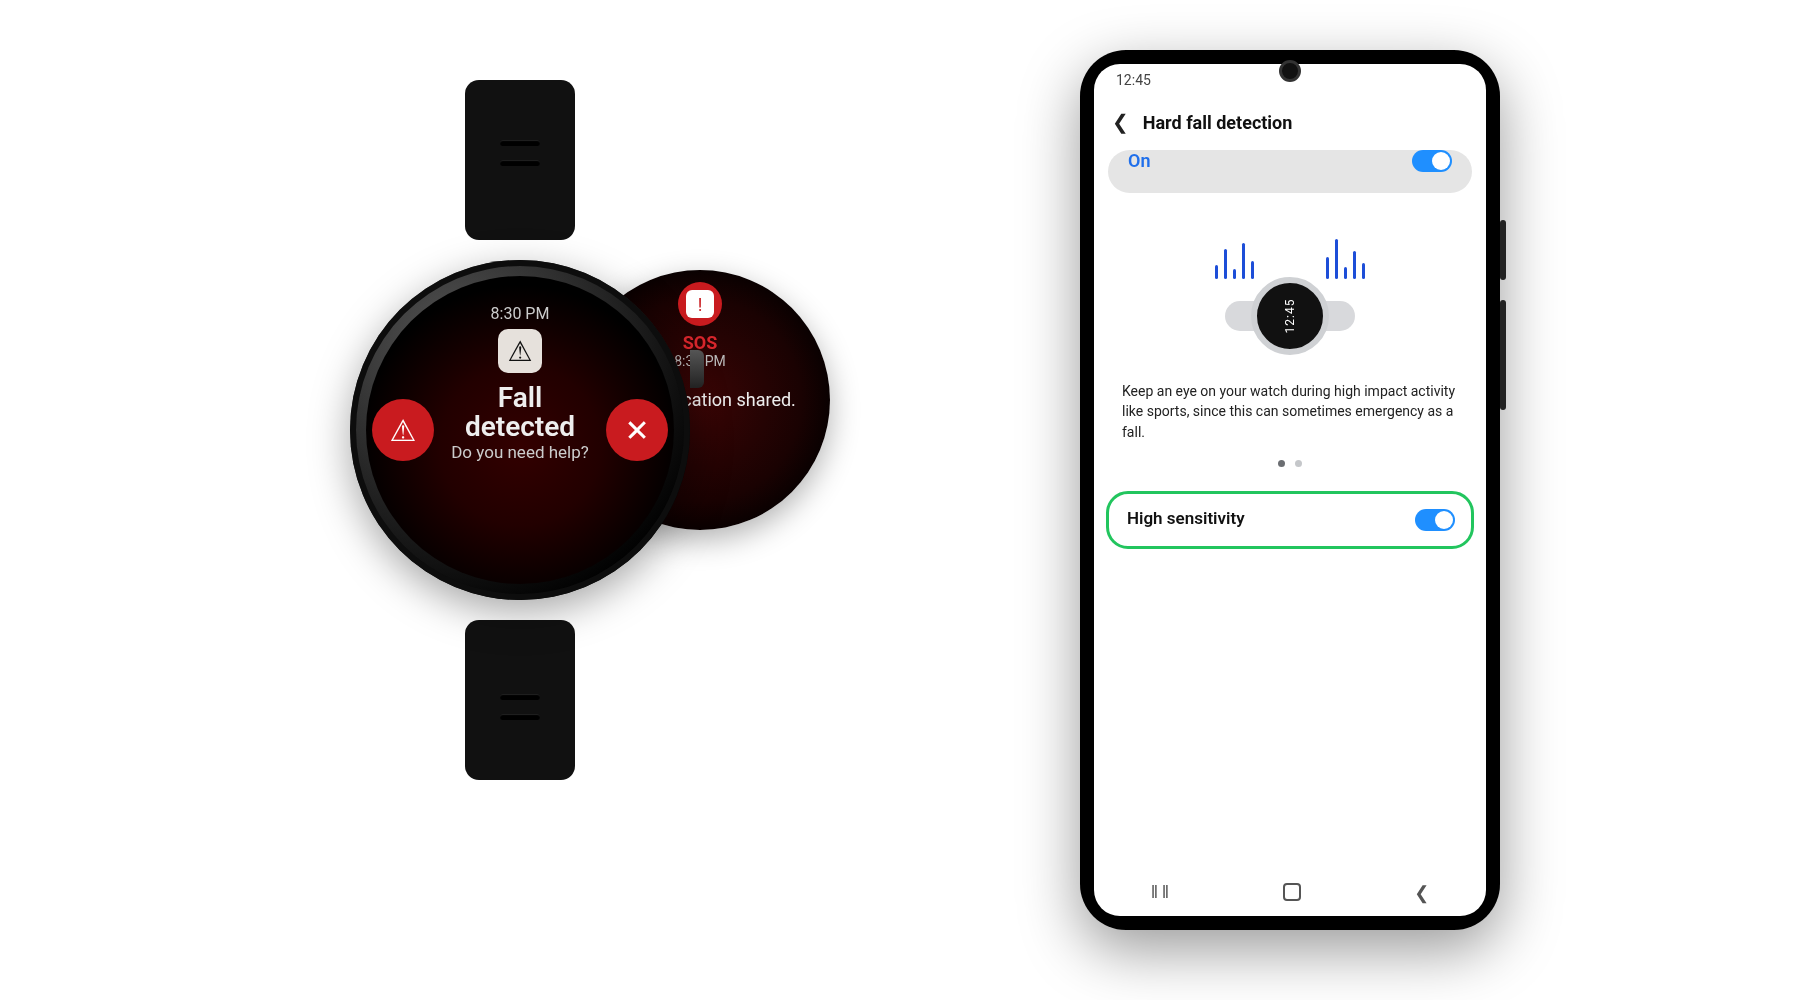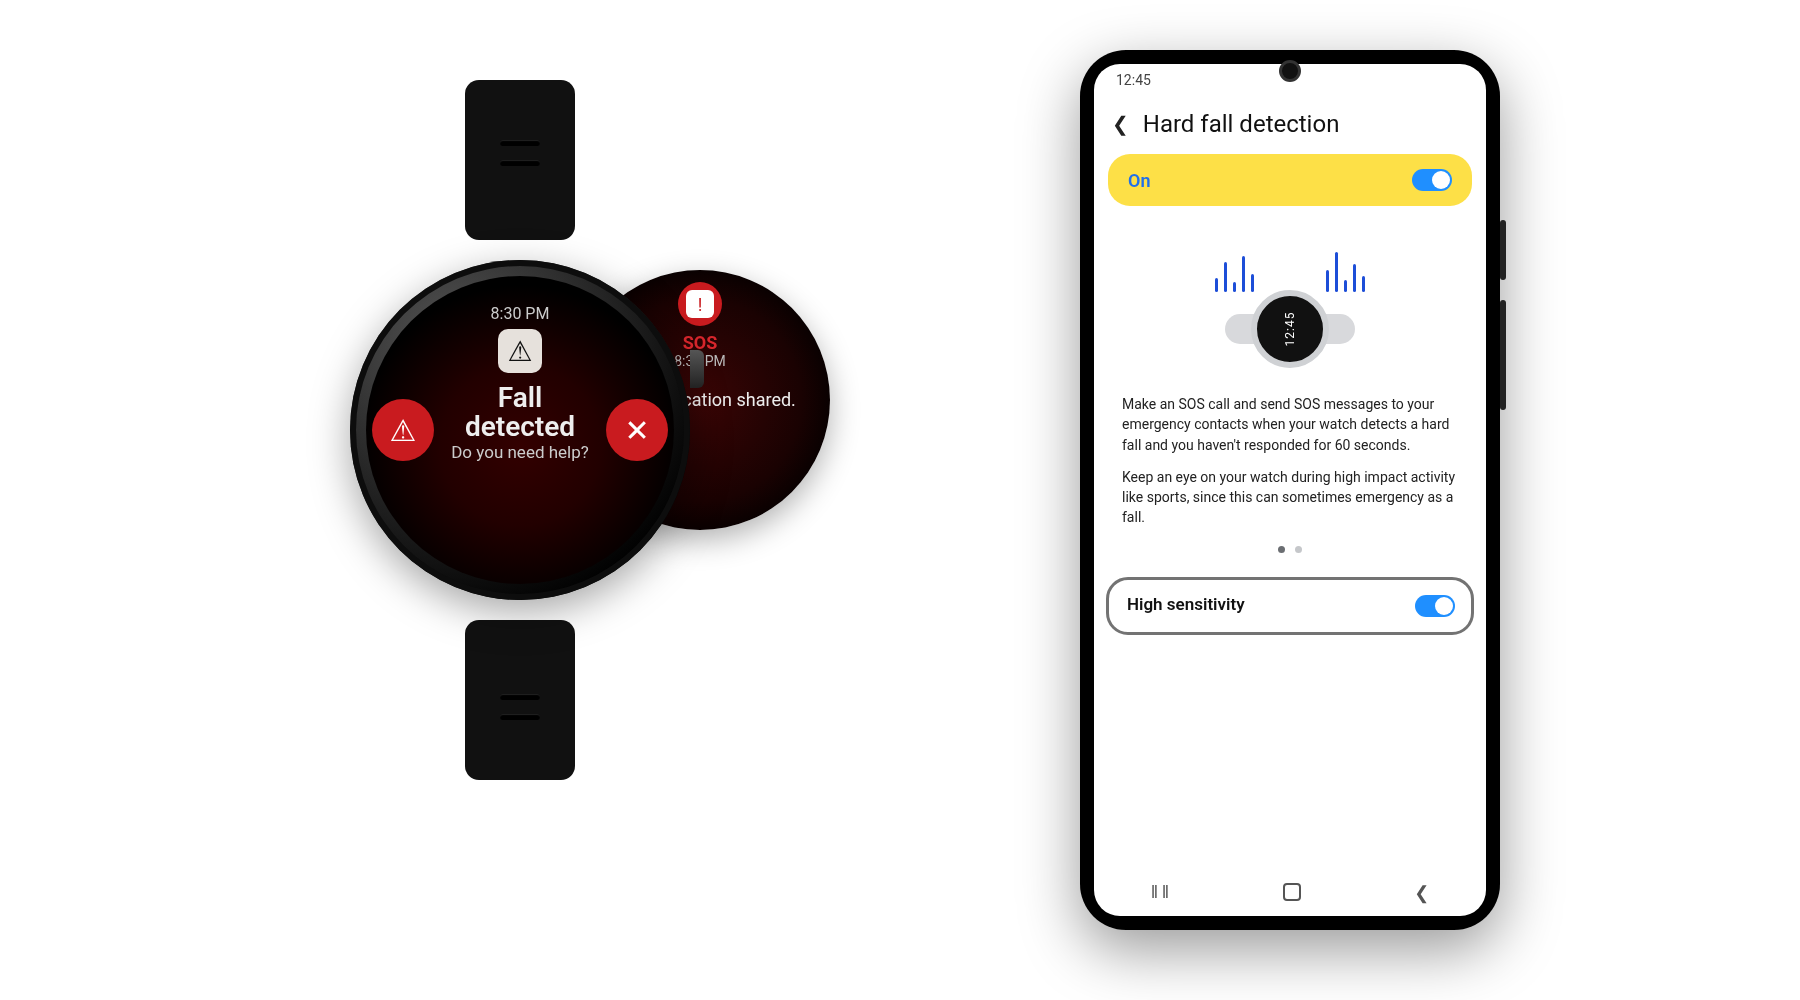--- a/index.html
+++ b/index.html
@@ -37,40 +37,40 @@
   
   .phone{position:absolute;right:300px;top:50px;width:420px;height:880px;border-radius:46px;background:#000;box-shadow:0 20px 60px rgba(0,0,0,.4);}
   .phone .sidekey{position:absolute;right:-6px;width:6px;border-radius:3px;background:#222;}
   .phone .sidekey.k1{top:170px;height:60px;}
   .phone .sidekey.k2{top:250px;height:110px;}
   .screen{position:absolute;inset:14px;border-radius:26px;background:#fff;overflow:hidden;display:flex;flex-direction:column;}
   .cam{position:absolute;left:50%;top:10px;transform:translateX(-50%);width:16px;height:16px;border-radius:50%;background:#111;border:3px solid #333;z-index:5;}
   .statusbar{height:32px;display:flex;align-items:center;padding:0 22px;font-size:14px;color:#444;}
   .header{display:flex;align-items:center;gap:14px;padding:14px 18px 10px;}
   .header .back{font-size:20px;color:#222;}
-  .header .ttl{font-size:24px;font-weight:400;color:#111;}
-  .ontile{margin:6px 14px;background:#fde047;border-radius:22px;height:52px;display:flex;align-items:center;justify-content:space-between;padding:0 20px;}
+  .header .ttl{font-size:18px;font-weight:700;color:#111;}
+  .ontile{margin:6px 14px;background:#e5e5e5;border-radius:22px;height:43px;display:flex;align-items:flex-start;justify-content:space-between;padding:0 20px;}
   .ontile .lbl{color:#1f6feb;font-size:18px;font-weight:600;}
   .toggle{width:40px;height:22px;border-radius:11px;background:#1f8fff;position:relative;}
   .toggle::after{content:"";position:absolute;right:2px;top:2px;width:18px;height:18px;border-radius:50%;background:#fff;}
 
   .illus{display:flex;flex-direction:column;align-items:center;padding:30px 10px 10px;}
   .waves{display:flex;gap:6px;align-items:flex-end;height:50px;margin-bottom:-8px;}
   .waves span{width:3px;background:#1d4ed8;border-radius:2px;}
   .mini{width:130px;height:90px;position:relative;}
   .mini .band{position:absolute;left:0;right:0;top:30px;height:30px;background:#d8d9dc;border-radius:18px;}
   .mini .face{position:absolute;left:50%;top:50%;transform:translate(-50%,-50%);width:66px;height:66px;border-radius:50%;background:#111;border:6px solid #cfd1d4;display:flex;align-items:center;justify-content:center;color:#fff;font-size:12px;}
   .mini .face span{transform:rotate(-90deg);letter-spacing:1px;}
 
   .desc{padding:10px 28px 2px;font-size:14px;line-height:1.45;color:#222;}
   .dots{display:flex;gap:10px;justify-content:center;padding:16px 0 18px;}
   .dots span{width:7px;height:7px;border-radius:50%;background:#c5c7ca;}
   .dots span.active{background:#6b6e72;}
 
-  .hsens{margin:6px 12px;border:3px solid #737373;border-radius:22px;padding:14px 16px 14px 18px;display:flex;gap:12px;align-items:center;}
+  .hsens{margin:6px 12px;border:3px solid #22c55e;border-radius:22px;padding:14px 16px 14px 18px;display:flex;gap:12px;align-items:center;}
   .hsens .txt{flex:1;}
   .hsens .h{font-size:17px;color:#111;font-weight:600;margin-bottom:4px;}
   .hsens .d{font-size:12.5px;color:#8a8d91;line-height:1.35;}
 
   .navbar{margin-top:auto;height:48px;display:flex;align-items:center;justify-content:space-around;color:#555;}
   .navbar .nb{font-size:18px;}
   .navbar .sq{width:14px;height:14px;border:2px solid #555;border-radius:4px;}
 </style>
 </head>
 <body>
@@ -148,21 +148,20 @@
             <span style="height:16px"></span>
         </div>
         <div class="mini">
           <div class="band"></div>
           <div class="face">
               <span>12:45</span>
             </div>
         </div>
       </div>
 
-      <div class="desc">Make an SOS call and send SOS messages to your emergency contacts when your watch detects a hard fall and you haven't responded for 60 seconds.</div>
       <div class="desc">Keep an eye on your watch during high impact activity like sports, since this can sometimes emergency as a fall.</div>
 
       <div class="dots">
         <span class="active"></span>
         <span></span>
       </div>
 
       <div class="hsens">
         <div class="txt">
           <div class="h">High sensitivity</div>

